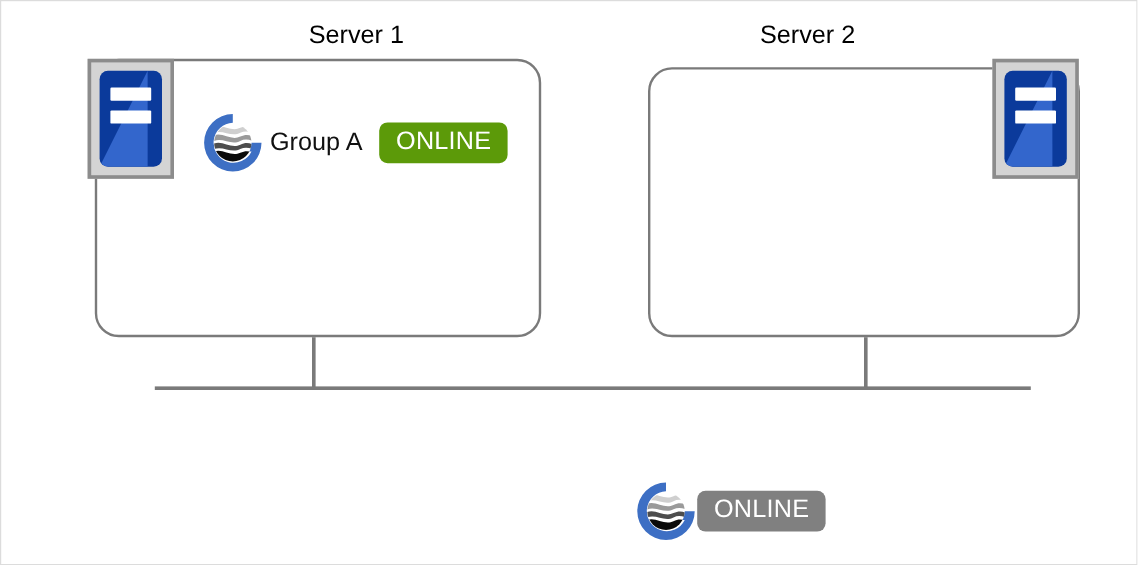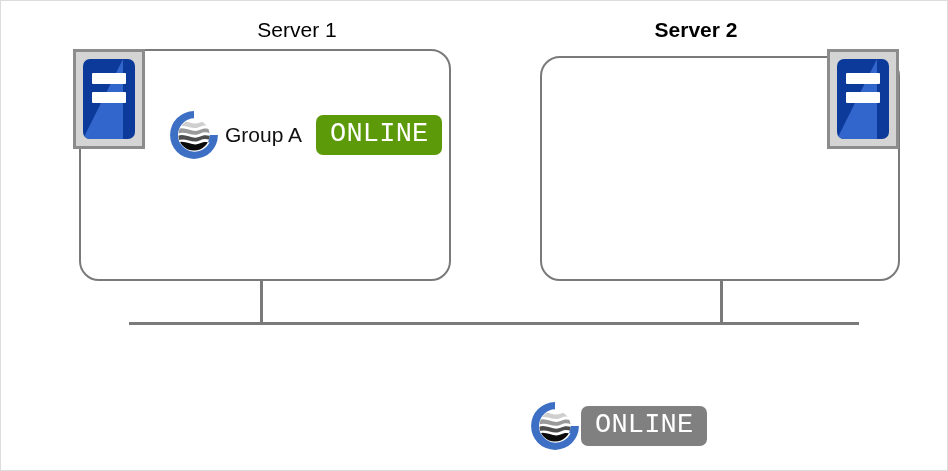--- a/index.html
+++ b/index.html
@@ -108,23 +108,23 @@
   }
   .group-label {
     font-size: 21px;
     color: #111111;
     font-family: "Liberation Sans", sans-serif;
     white-space: nowrap;
     margin-left: 5px;
     margin-right: 14px;
   }
   .status-badge {
-    font-size: 27px;
+    font-size: 21px;
     color: #ffffff;
-    font-family: Liberation Mono, monospace;
+    font-family: Liberation Sans, sans-serif;
     white-space: nowrap;
     border-radius: 7px;
     padding: 5px 14px 6px 14px;
     line-height: 1.05;
     letter-spacing: 0.2px;
   }
   .status-online { background: #5c9a09; }
   .status-offline { background: #808080; }
 </style>
 </head>
@@ -136,21 +136,21 @@
 
   <div class="server-panel" style="left:78px; top:48px; width:372px; height:232px;"></div>
 
   <div class="server-icon" style="left:72px; top:48px;">
     <div class="chassis">
       <div class="bar b1"></div>
       <div class="bar b2"></div>
     </div>
   </div>
 
-  <div class="group-row" style="left:167px; top:108px;">
+  <div class="group-row" style="left:167px; top:92px;">
     <svg class="group-logo" viewBox="0 0 100 100">
       <defs>
         <clipPath id="globeClipA">
           <circle cx="50" cy="50" r="30"></circle>
         </clipPath>
       </defs>
 
       <path d="M 50 4
                A 46 46 0 1 0 96 50
                L 96 50
@@ -167,21 +167,21 @@
         <path d="M16 53 C 32 43, 46 61, 62 53 C 72 48, 80 51, 86 55 L86 62 C 78 58, 70 56, 62 60 C 46 68, 32 52, 16 62 Z" fill="#4d4d4d"></path>
         <path d="M16 66 C 32 56, 46 74, 62 66 C 72 61, 80 64, 86 68 L86 84 L16 84 Z" fill="#0a0a0a"></path>
       </g>
     </svg>
     <span class="group-label">Group A</span>
     <span class="status-badge status-online">ONLINE</span>
   </div>
 
   <div class="v-line" style="left:259px; top:280px; height:42px;"></div>
 
-  <div class="server-title" style="left:571px; top:17px; width:248px;font-weight:bold;">Server 2</div>
+  <div class="server-title" style="left:548px; top:17px; width:248px;">Server 2</div>
 
   <div class="server-panel" style="left:539px; top:55px; width:360px; height:225px;"></div>
 
   <div class="server-icon" style="left:826px; top:48px;">
     <div class="chassis">
       <div class="bar b1"></div>
       <div class="bar b2"></div>
     </div>
   </div>
 

